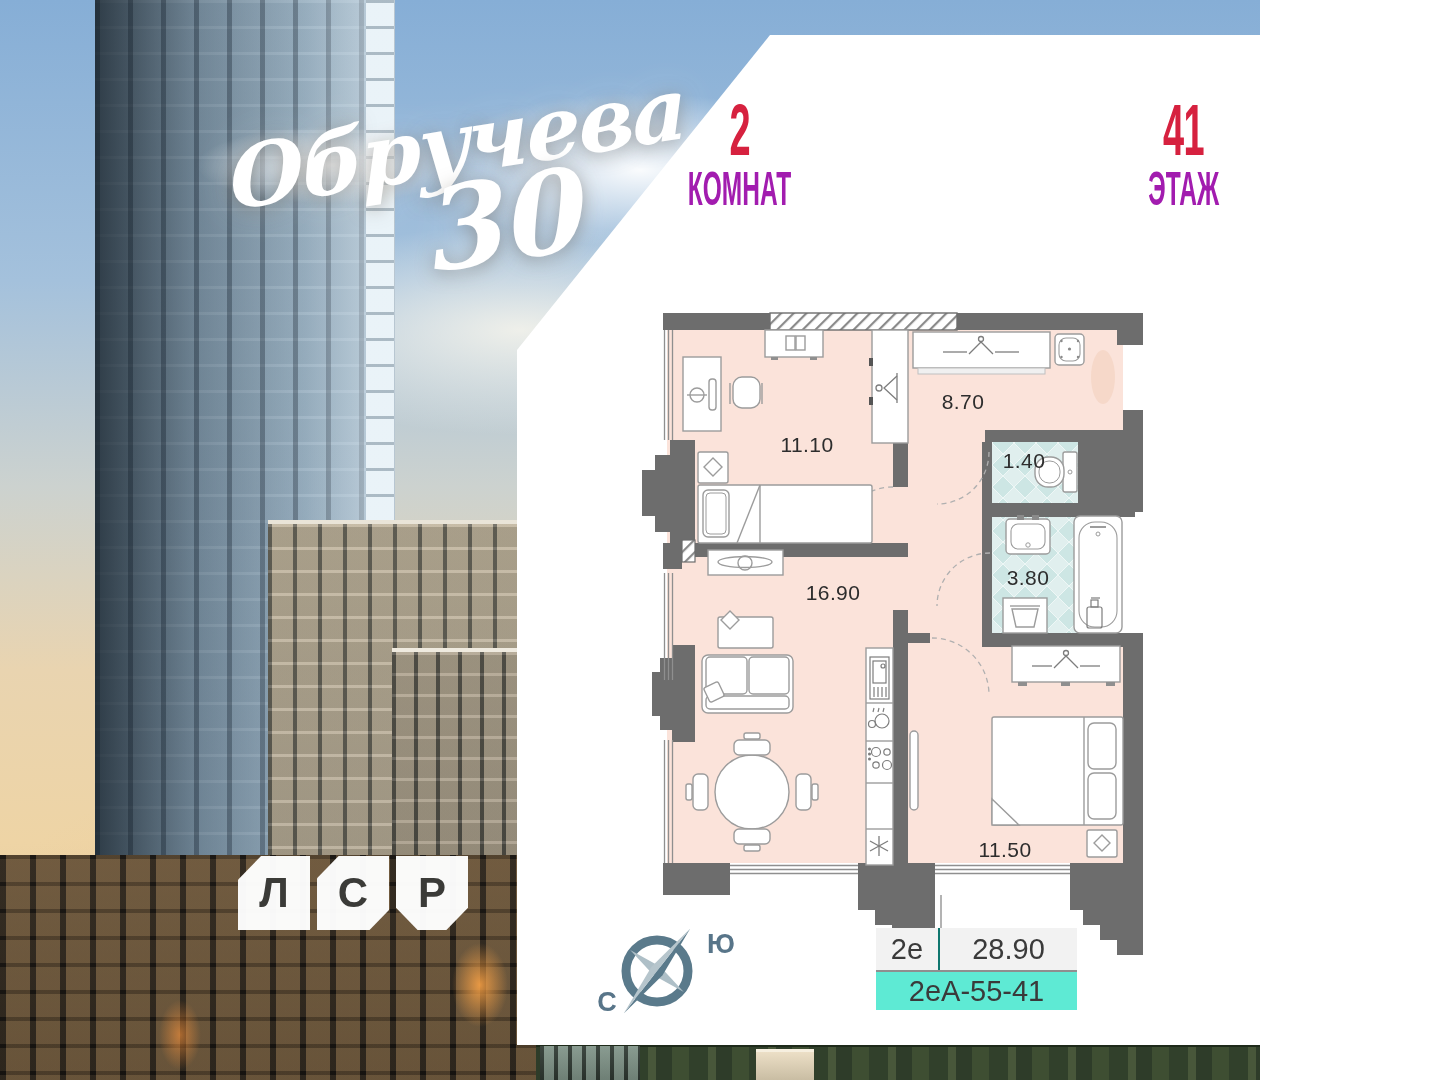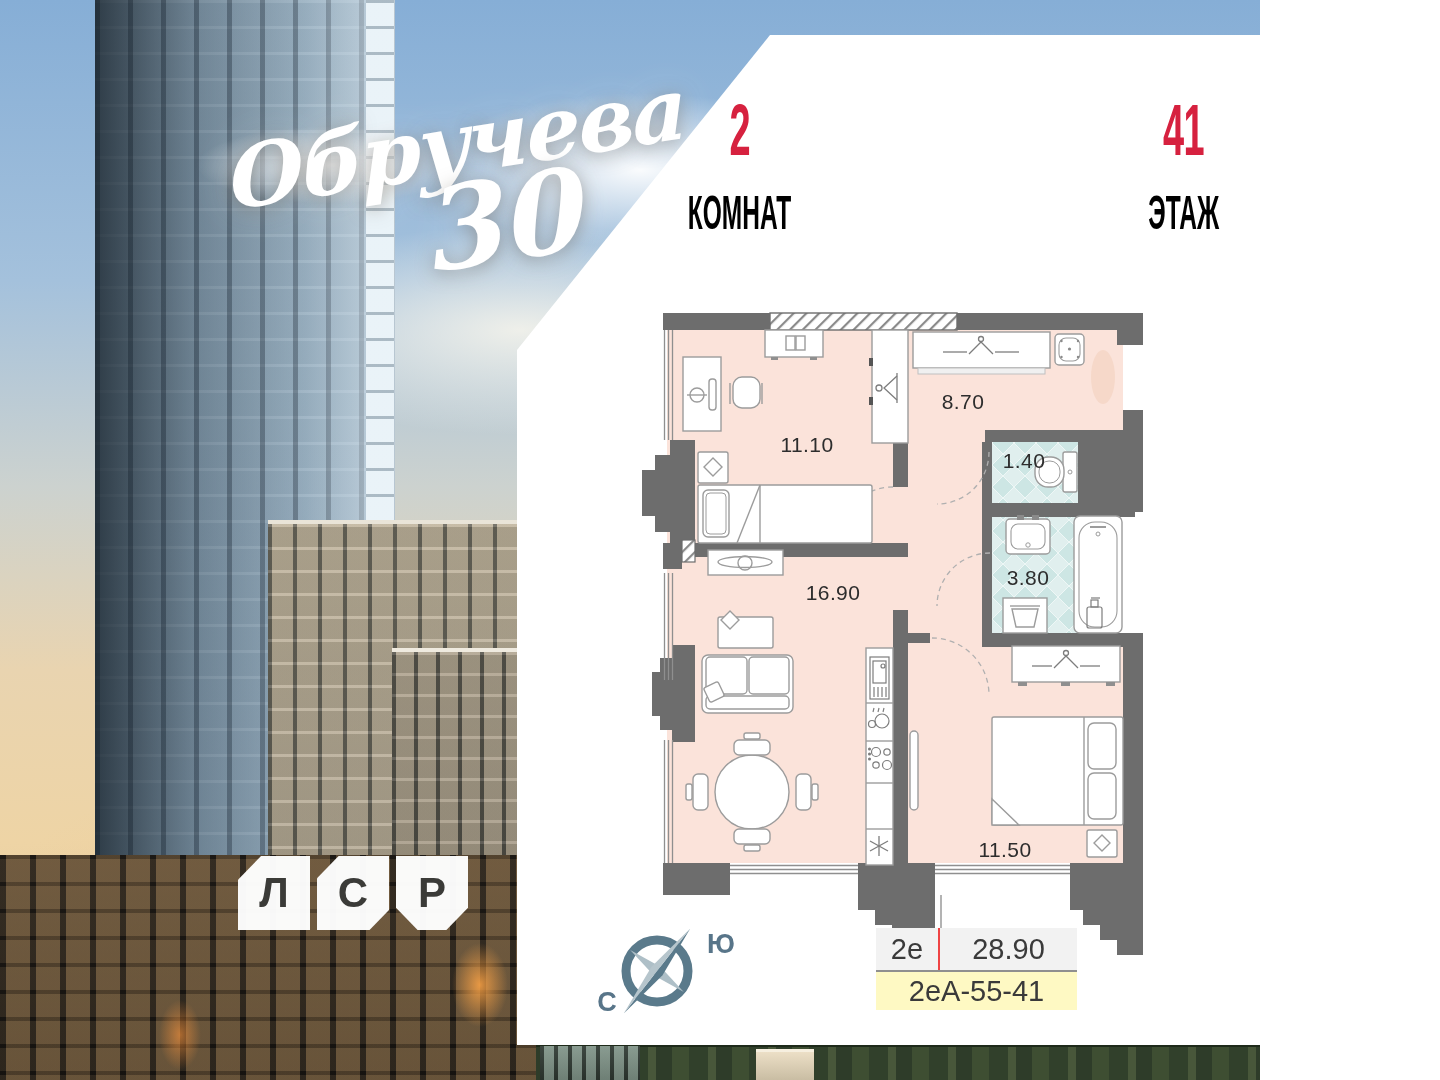--- a/index.html
+++ b/index.html
@@ -69,35 +69,35 @@
   .cube-c{clip-path:polygon(30% 0,100% 0,100% 73%,73% 100%,0 100%,0 30%);}
   .cube-r{clip-path:polygon(0 0,100% 0,100% 70%,70% 100%,30% 100%,0 70%);}
 
   
   .panel{position:absolute;left:517px;top:35px;width:743px;height:1010px;background:#fff;
     clip-path:polygon(253px 0,743px 0,743px 1010px,0 1010px,0 315px);}
 
   
   .stat{position:absolute;width:220px;text-align:center;top:95px;}
   .stat-value{color:#d6213f;font-weight:700;font-size:73px;line-height:.95;white-space:nowrap;}
-  .stat-label{margin-top:24px;color:#000000;font-weight:700;font-size:49px;line-height:1;white-space:nowrap;}
+  .stat-label{margin-top:0;color:#a21caf;font-weight:700;font-size:49px;line-height:1;white-space:nowrap;}
   .cx{display:inline-block;transform:scaleX(.52);transform-origin:50% 50%;letter-spacing:-1px;}
   .cxl{display:inline-block;transform:scaleX(.5);transform-origin:50% 50%;}
   .stat-sup{font-size:32px;position:relative;top:-26px;margin-left:2px;}
 
   
   .plan{position:absolute;left:640px;top:300px;width:510px;height:670px;}
   .plan text{font-family:"Liberation Sans",sans-serif;font-size:21px;fill:#2d2d2d;letter-spacing:.4px;}
 
   
   .unit-table{position:absolute;left:876px;top:928px;width:201px;color:#3a3a3a;font-size:29px;}
   .ut-r1{display:flex;height:42px;background:#f2f2f2;}
-  .ut-c1{width:64px;display:flex;align-items:center;justify-content:center;border-right:2px solid #ef4444;}
+  .ut-c1{width:64px;display:flex;align-items:center;justify-content:center;border-right:2px solid #0f766e;}
   .ut-c2{flex:1;display:flex;align-items:center;justify-content:center;}
-  .ut-r2{height:40px;background:#fef9c3;border-top:2px solid #8f8f8f;display:flex;align-items:center;justify-content:center;}
+  .ut-r2{height:40px;background:#5eead4;border-top:2px solid #8f8f8f;display:flex;align-items:center;justify-content:center;}
 
   
   .compass{position:absolute;left:588px;top:913px;width:170px;height:110px;}
   .compass text{font-size:27px;font-weight:700;fill:#587589;font-family:"Liberation Sans",sans-serif;}
 </style>
 </head>
 <body>
 
 <div class="screen">
 

